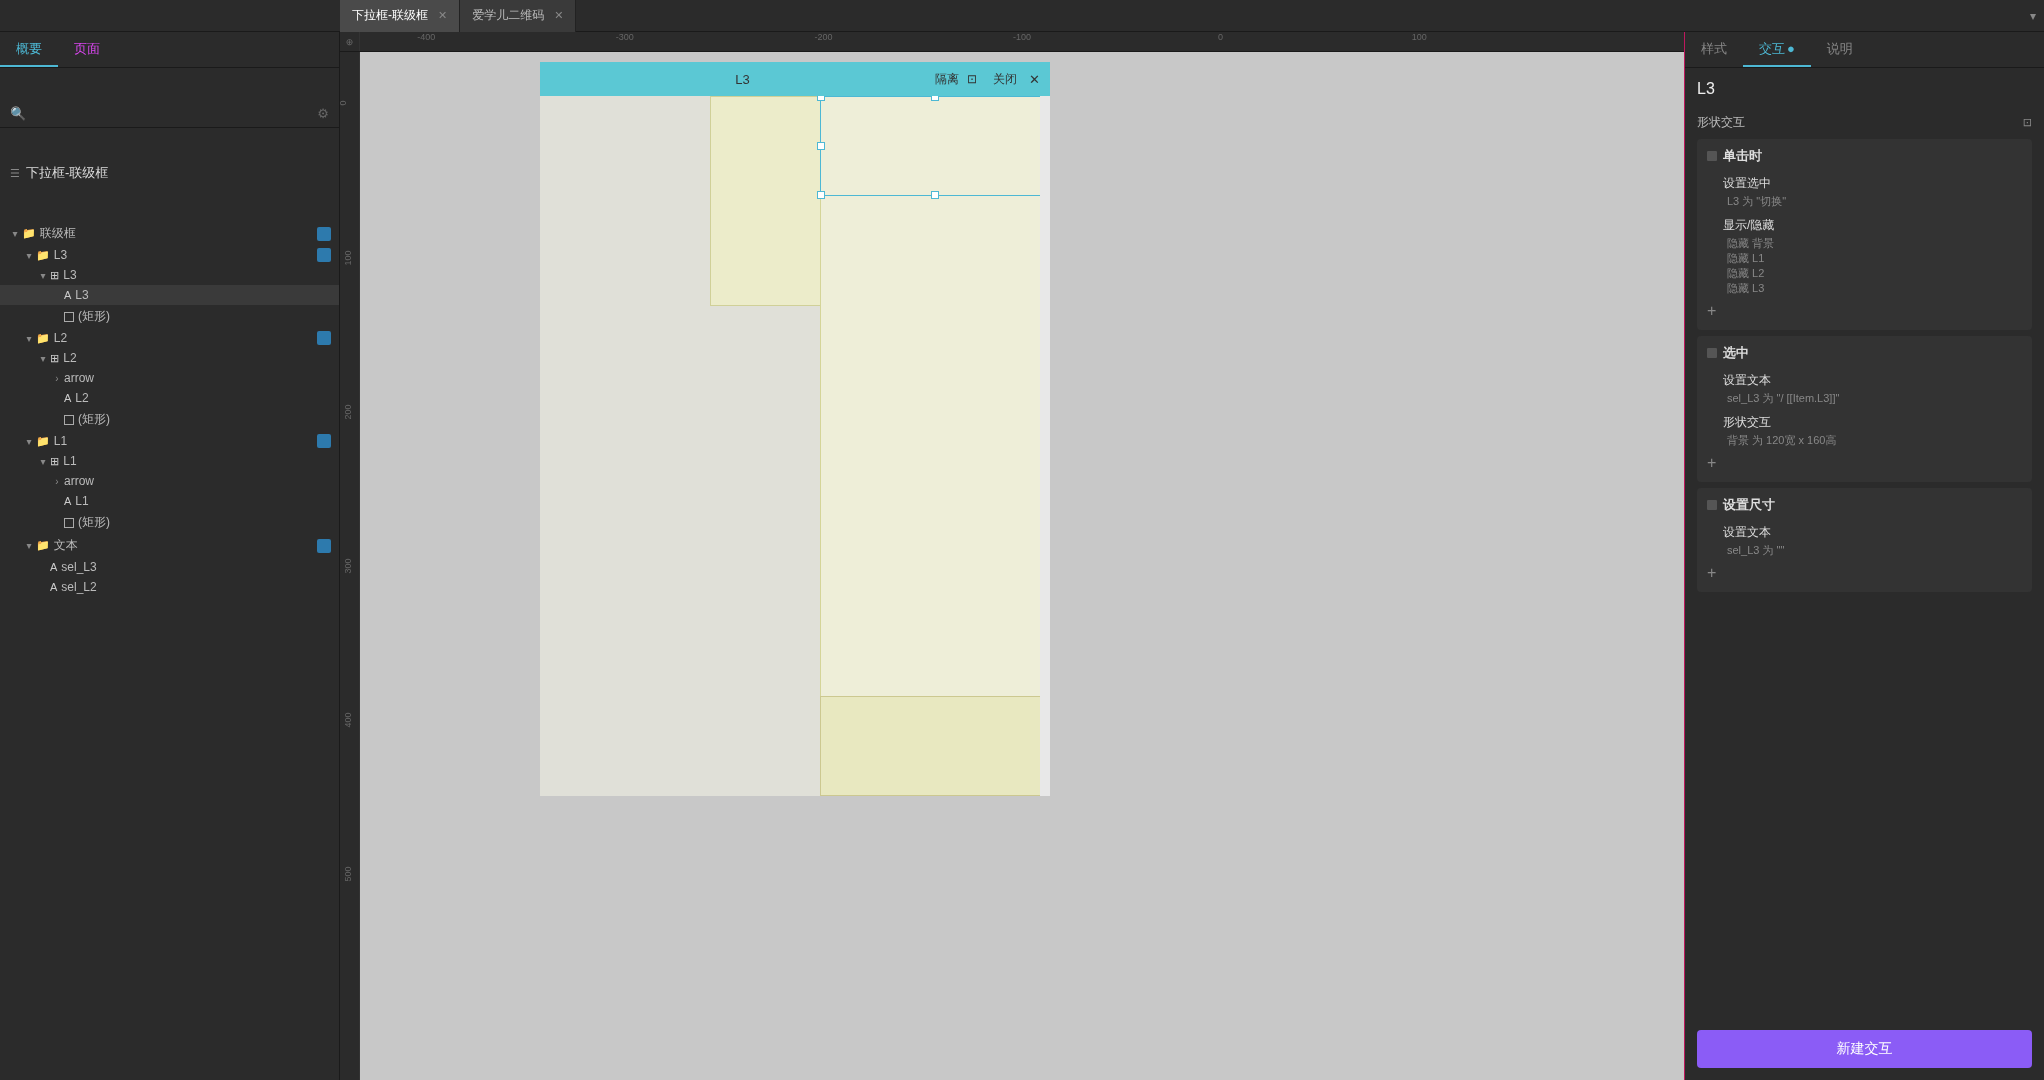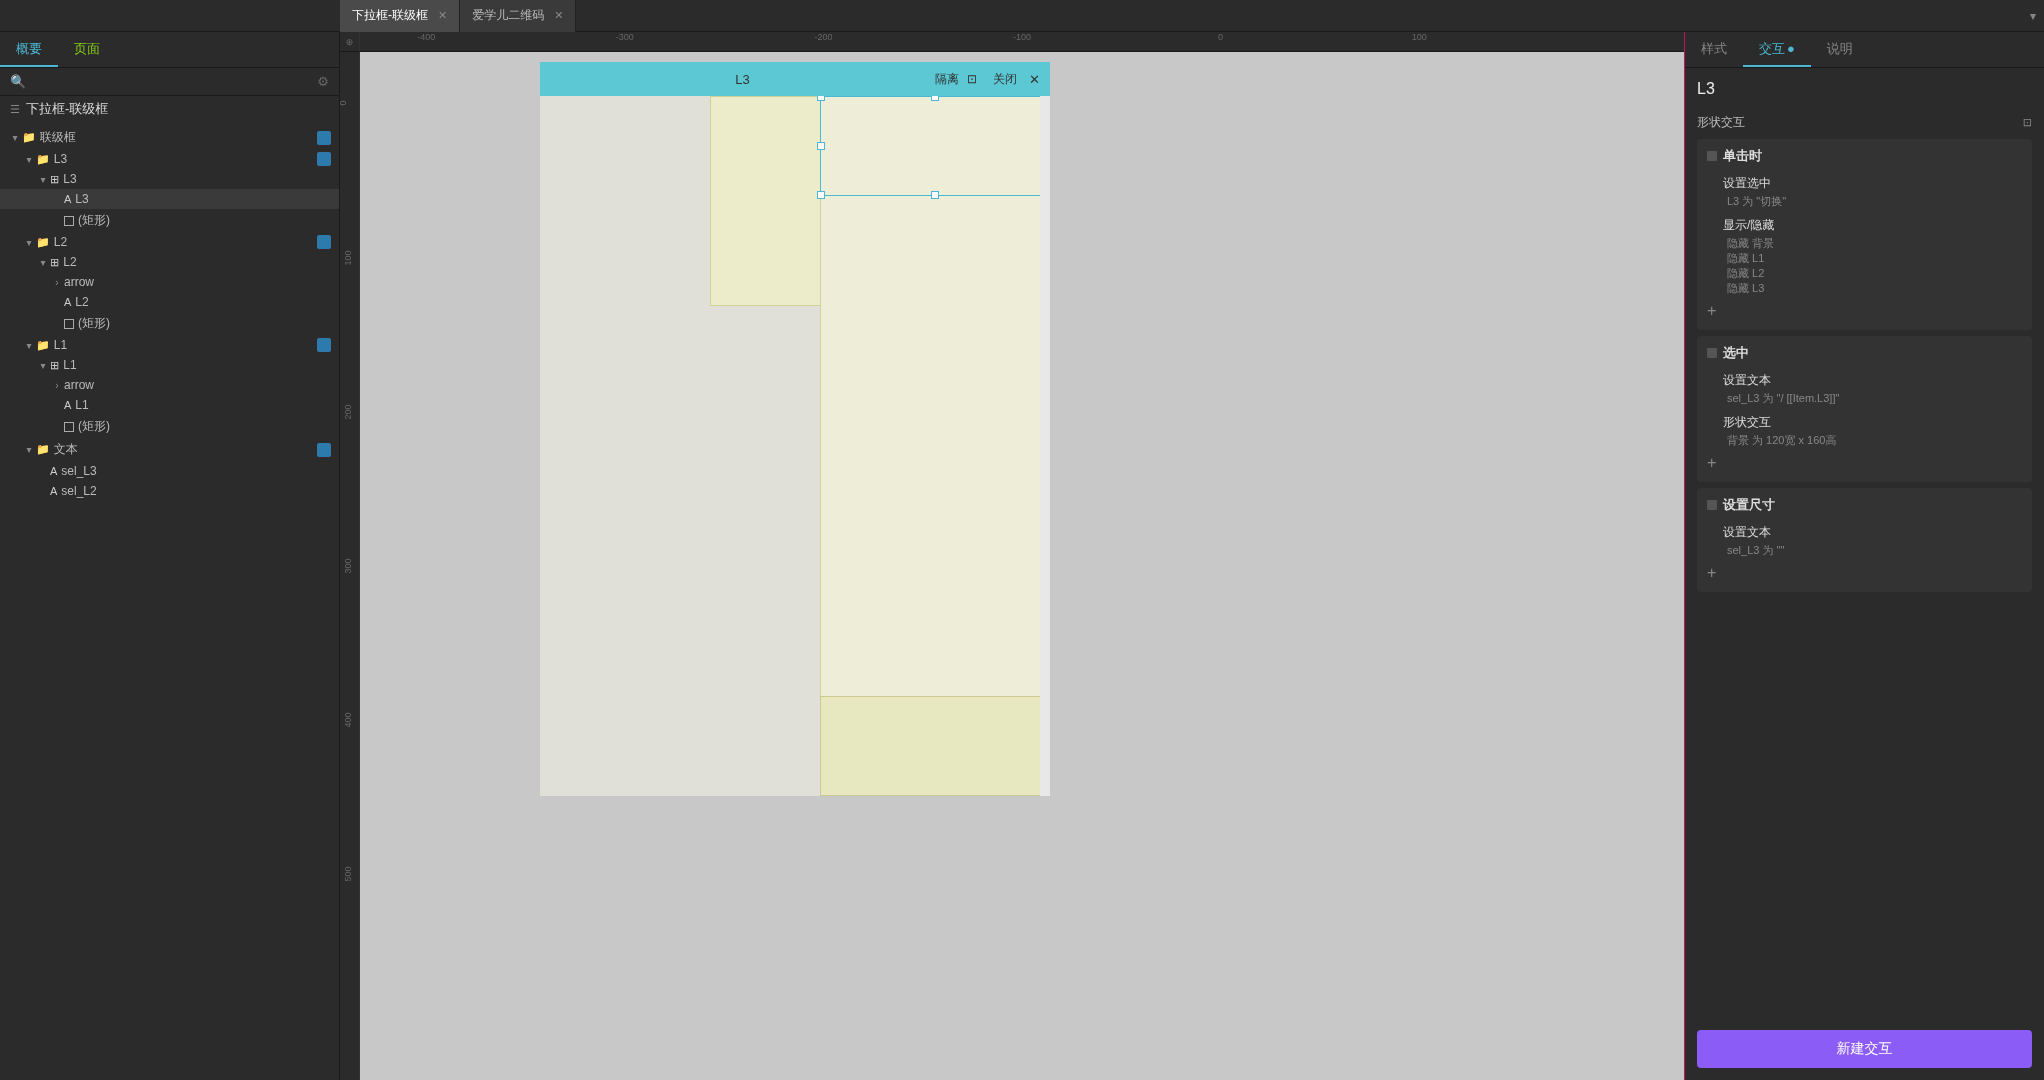--- a/index.html
+++ b/index.html
@@ -61,34 +61,35 @@
     }
 
     
     .left-panel {
       width: 340px;
       background: #2b2b2b;
       display: flex;
       flex-direction: column;
       border-right: 1px solid #1a1a1a;
       flex-shrink: 0;
+      gap: 32px;
     }
 
     
     .left-tabs {
       display: flex;
       border-bottom: 1px solid #1a1a1a;
       height: 36px;
     }
     .left-tab {
       padding: 0 16px;
       display: flex;
       align-items: center;
       cursor: pointer;
-      color: #84cc16;
+      color: #d946ef;
       font-size: 13px;
       border-bottom: 2px solid transparent;
     }
     .left-tab.active {
       color: #4db8d4;
       border-bottom: 2px solid #4db8d4;
     }
 
     
     .search-bar {

